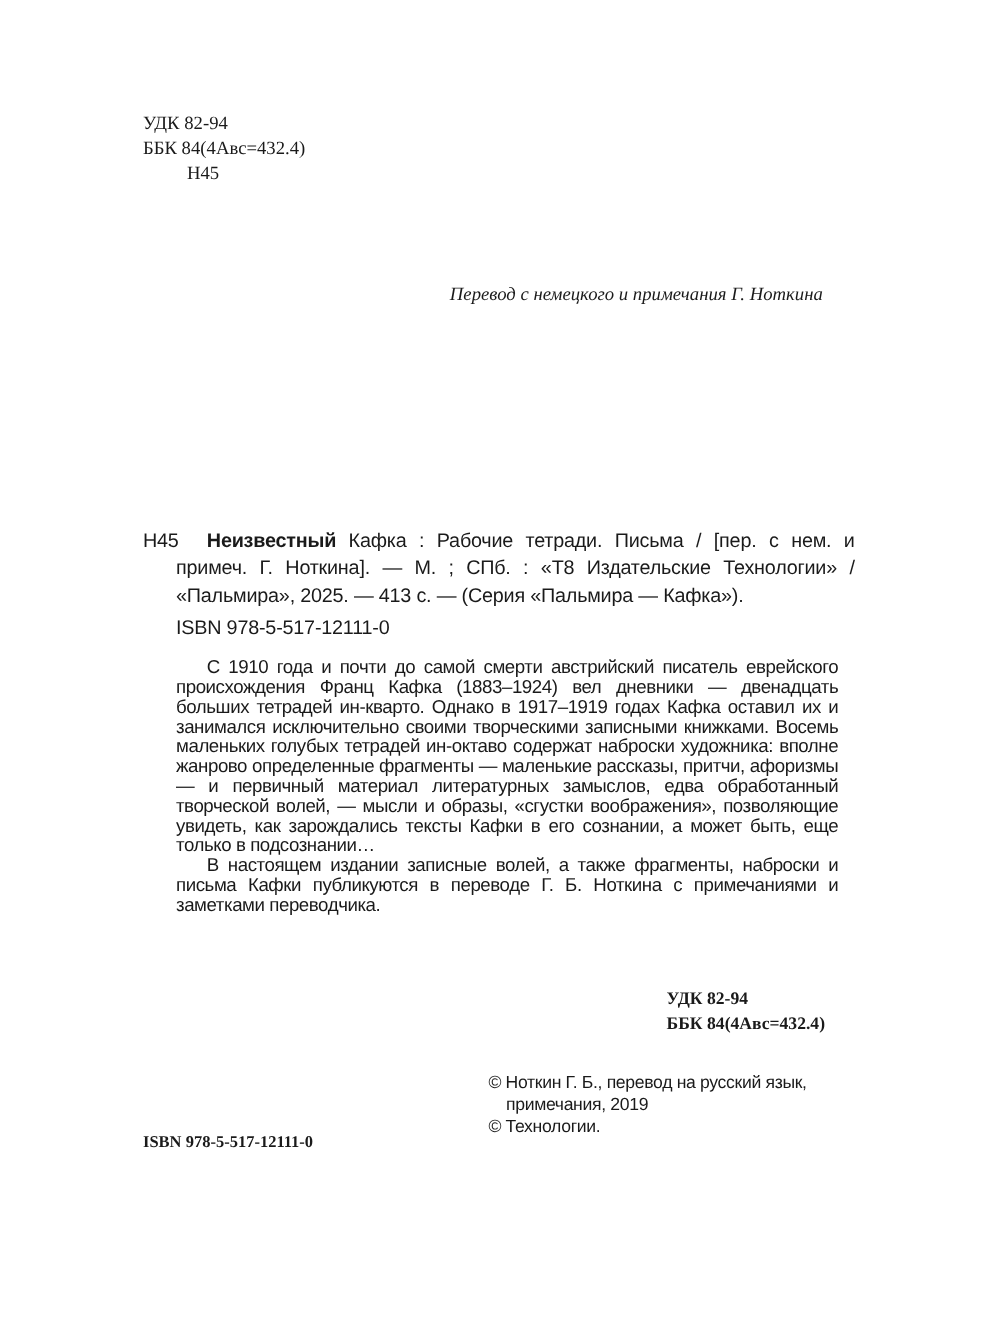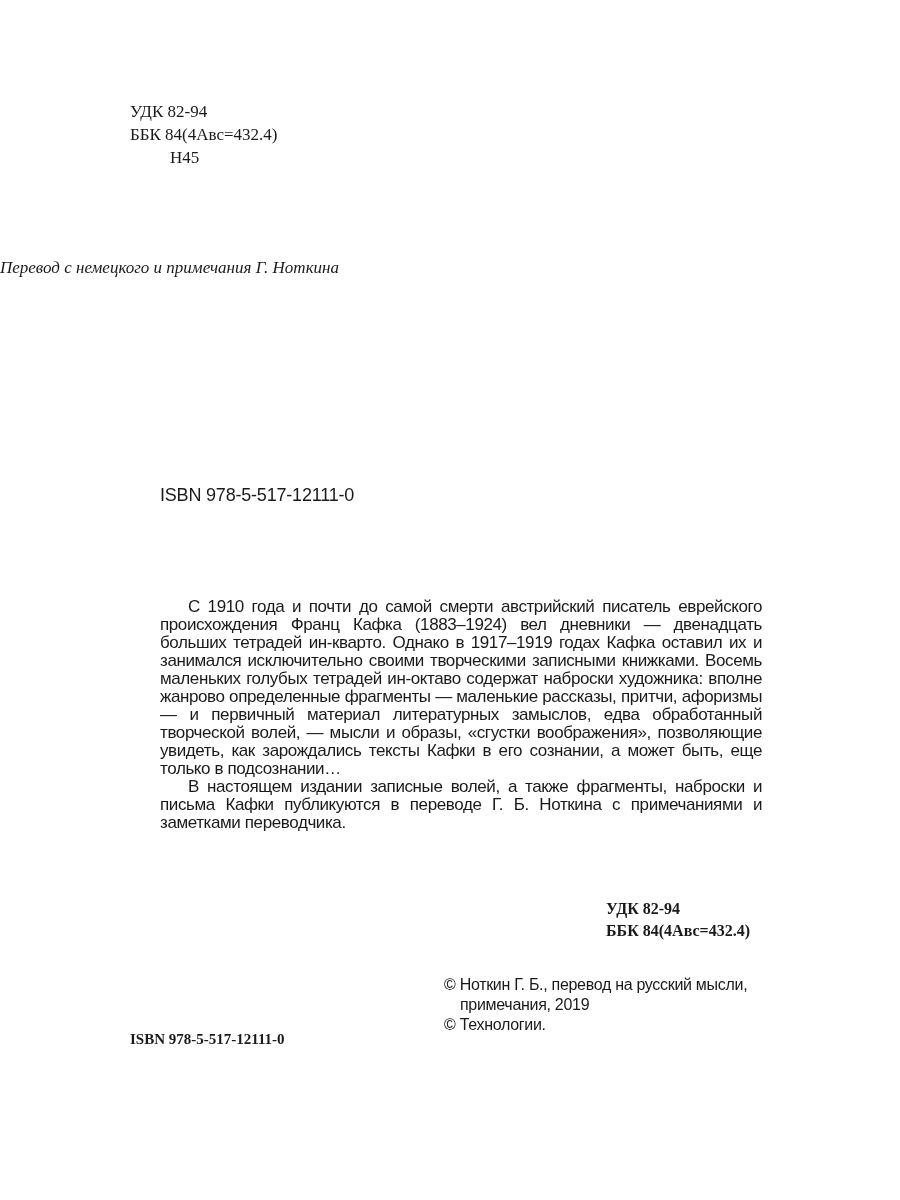--- a/index.html
+++ b/index.html
@@ -4,21 +4,21 @@
   <style>
     html, body { margin: 0; padding: 0; }
     body {
       width: 900px; height: 1200px; background: #ffffff; color: #1a1a1a;
       font-family: "Liberation Serif", "DejaVu Serif", serif;
       position: relative; overflow: hidden;
     }
     .abs { position: absolute; }
     .top-codes { left: 130px; top: 100px; font-size: 17px; line-height: 23px; }
     .top-codes .h45 { padding-left: 40px; }
-    .translator { left: 0; width: 748px; top: 258px; text-align: left; font-style: italic; font-size: 17px; }
+    .translator { left: 0; width: 748px; top: 258px; text-align: right; font-style: italic; font-size: 17px; }
     .biblio { left: 130px; top: 479px; width: 647px; font-size: 18px; line-height: 25px; text-align: justify;
       font-family: "Liberation Sans", "DejaVu Sans", sans-serif; letter-spacing: -0.2px; }
     .biblio .entry { padding-left: 30px; text-indent: -30px; }
     .biblio .entry .code { display: inline-block; width: 58px; text-indent: 0; }
     .biblio .title-bold { font-weight: bold; }
     .biblio .isbn { padding-left: 30px; margin-top: 4px; }
     .annot { left: 160px; top: 598px; width: 602px; font-size: 17px; line-height: 18px; text-align: justify;
       font-family: "Liberation Sans", "DejaVu Sans", sans-serif; letter-spacing: -0.4px; }
     .annot p { margin: 0; text-indent: 28px; }
     .bottom-codes { left: 606px; top: 898px; font-weight: bold; font-size: 16px; line-height: 22px; }
@@ -32,32 +32,33 @@
 
 <div class="abs top-codes">
   <div>УДК 82-94</div>
   <div>ББК 84(4Авс=432.4)</div>
   <div class="h45">Н45</div>
 </div>
 
 <div class="abs translator">Перевод с немецкого и примечания Г. Ноткина</div>
 
 <div class="abs biblio">
+  <div class="entry"><span class="code">Н45</span><span class="title-bold">Неизвестный</span><span> Кафка : Рабочие тетради. Письма / [пер. с нем. и примеч. Г. Ноткина]. — М. ; СПб. : «Т8 Издательские Технологии» / «Пальмира», 2025. — 413 с. — (Серия «Пальмира — Кафка»).</span></div>
   <div class="isbn">ISBN 978-5-517-12111-0</div>
 </div>
 
 <div class="abs annot">
   <p>С 1910 года и почти до самой смерти австрийский писатель еврейского происхождения Франц Кафка (1883–1924) вел дневники — двенадцать больших тетрадей ин-кварто. Однако в 1917–1919 годах Кафка оставил их и занимался исключительно своими творческими записными книжками. Восемь маленьких голубых тетрадей ин-октаво содержат наброски художника: вполне жанрово определенные фрагменты — маленькие рассказы, притчи, афоризмы — и первичный материал литературных замыслов, едва обработанный творческой волей, — мысли и образы, «сгустки воображения», позволяющие увидеть, как зарождались тексты Кафки в его сознании, а может быть, еще только в подсознании…</p>
   <p>В настоящем издании записные волей, а также фрагменты, наброски и письма Кафки публикуются в переводе Г. Б. Ноткина с примечаниями и заметками переводчика.</p>
 </div>
 
 <div class="abs bottom-codes">
   <div>УДК 82-94</div>
   <div>ББК 84(4Авс=432.4)</div>
 </div>
 
 <div class="abs copyright">
-  <div>© Ноткин Г. Б., перевод на русский мысли,</div>
+  <div>© Ноткин Г. Б., перевод на русский язык,</div>
   <div class="cont">примечания, 2019</div>
   <div>© Технологии.</div>
 </div>
 
 <div class="abs isbn-bottom">ISBN 978-5-517-12111-0</div>
 
 </body></html>

